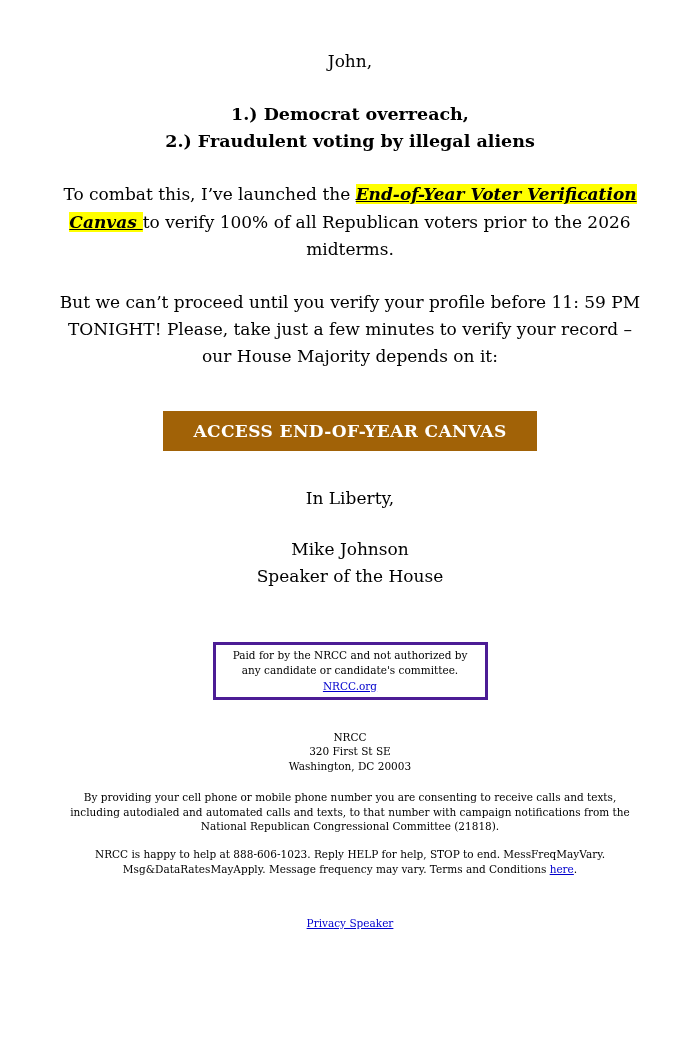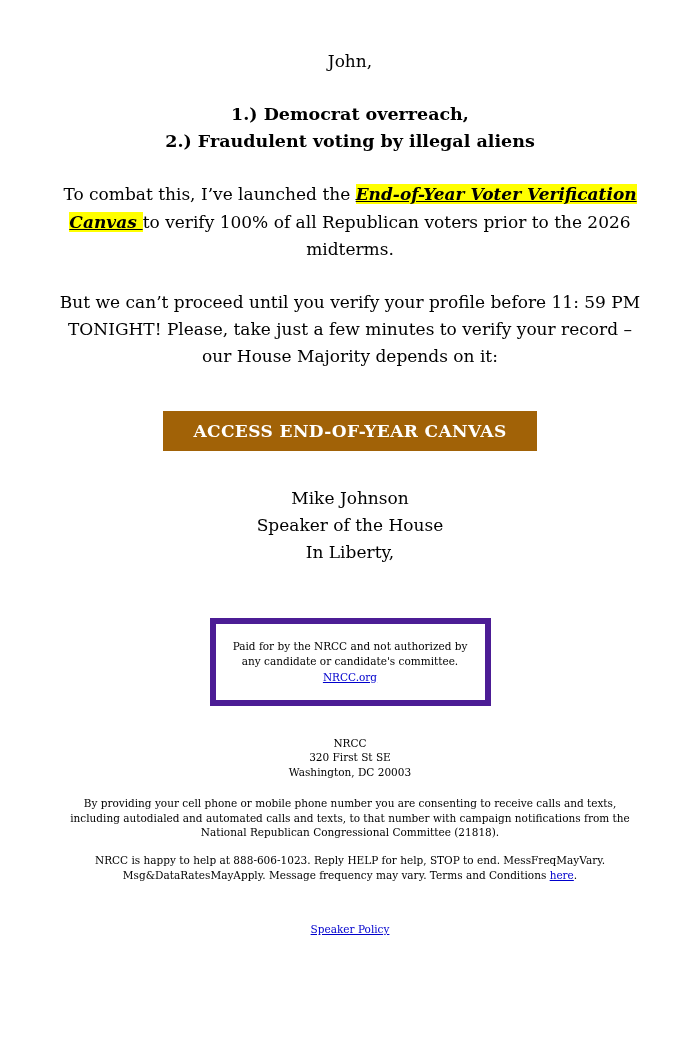--- a/index.html
+++ b/index.html
@@ -61,22 +61,22 @@
     text-align: center;
     font-size: 10.5px;
     line-height: 1.4;
   }
   .paid-box-wrap {
     text-align: center;
     margin: 52px 0 30px 0;
   }
   .paid-box {
     display: inline-block;
-    border: 6px solid #4c1d95;
-    padding: 15px 12px;
+    border: 3px solid #4c1d95;
+    padding: 3px 12px;
     font-size: 10.5px;
     line-height: 1.45;
     max-width: 245px;
     text-align: center;
   }
   .address-block {
     margin: 0 0 16px 0;
   }
   .consent-text {
     max-width: 560px;
@@ -107,39 +107,39 @@
   <p class="bold-list"><span>1.) Democrat overreach,</span><br><span>2.) Fraudulent voting by illegal aliens</span></p>
 
   <p class="body-text"><span>To combat this, I’ve launched the </span><span class="highlight-link">End-of-Year Voter Verification Canvas </span><span>to verify 100% of all Republican voters prior to the 2026 midterms.</span></p>
 
   <p class="body-text">But we can’t proceed until you verify your profile before 11: 59 PM TONIGHT! Please, take just a few minutes to verify your record – our House Majority depends on it:</p>
 
   <div class="btn-row">
     <a class="cta-button">ACCESS END-OF-YEAR CANVAS</a>
   </div>
 
+  <p class="body-text closing">In Liberty,</p>
+
   <p class="body-text signature"><span>Mike Johnson</span><br><span>Speaker of the House</span></p>
-
-  <p class="body-text closing">In Liberty,</p>
 
   <div class="paid-box-wrap">
     <div class="paid-box"><span>Paid for by the NRCC and not authorized by any candidate or candidate's committee. </span><a class="link">NRCC.org</a></div>
   </div>
 
   <div class="footer">
 
     <div class="address-block">
       <div>NRCC</div>
       <div>320 First St SE</div>
       <div>Washington, DC 20003</div>
     </div>
 
     <div class="consent-text">By providing your cell phone or mobile phone number you are consenting to receive calls and texts, including autodialed and automated calls and texts, to that number with campaign notifications from the National Republican Congressional Committee (21818).</div>
 
     <div class="help-text"><span>NRCC is happy to help at 888-606-1023. Reply HELP for help, STOP to end. MessFreqMayVary.</span><br><span>Msg&amp;DataRatesMayApply. Message frequency may vary. Terms and Conditions </span><a class="link">here</a><span>.</span></div>
 
     <div class="privacy-row">
-      <a class="link">Speaker Policy</a>
+      <a class="link">Privacy Speaker</a>
     </div>
 
   </div>
 
 </div>
 
 </body></html>

